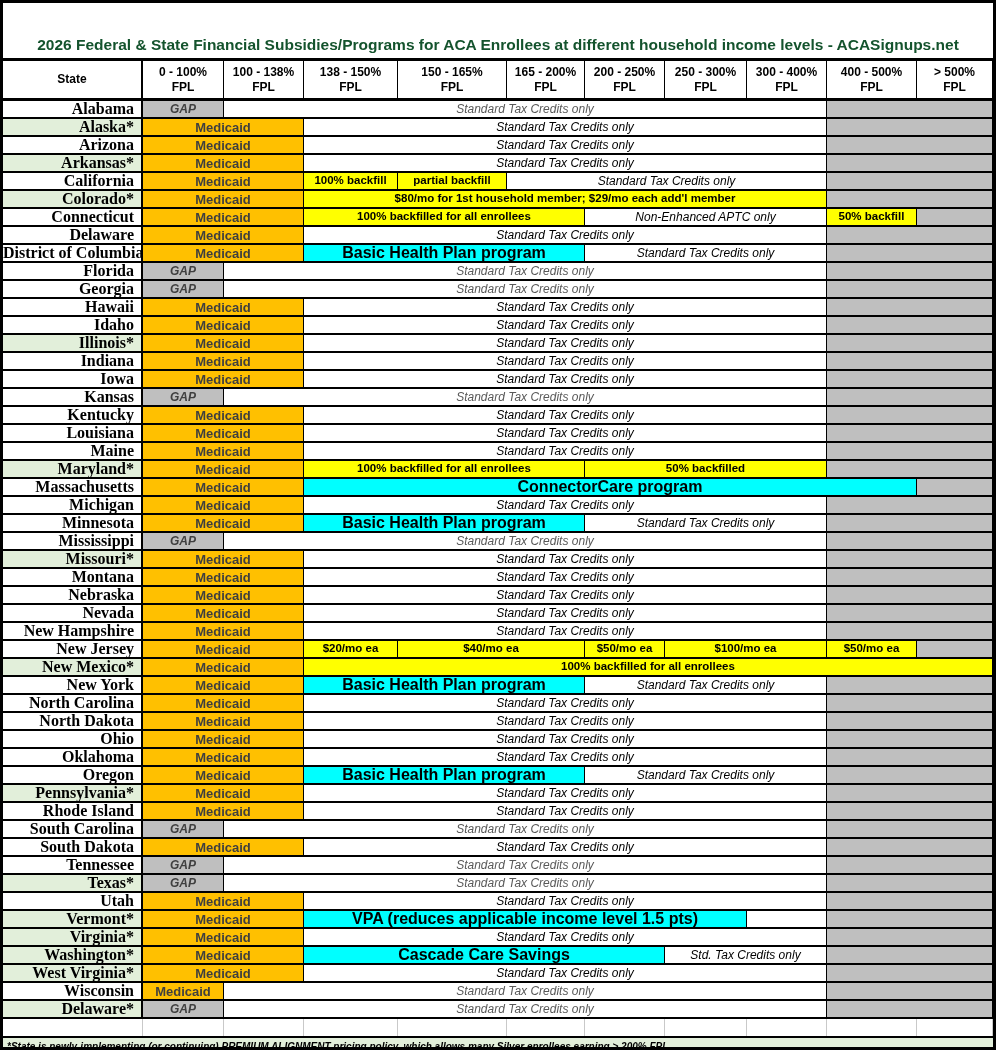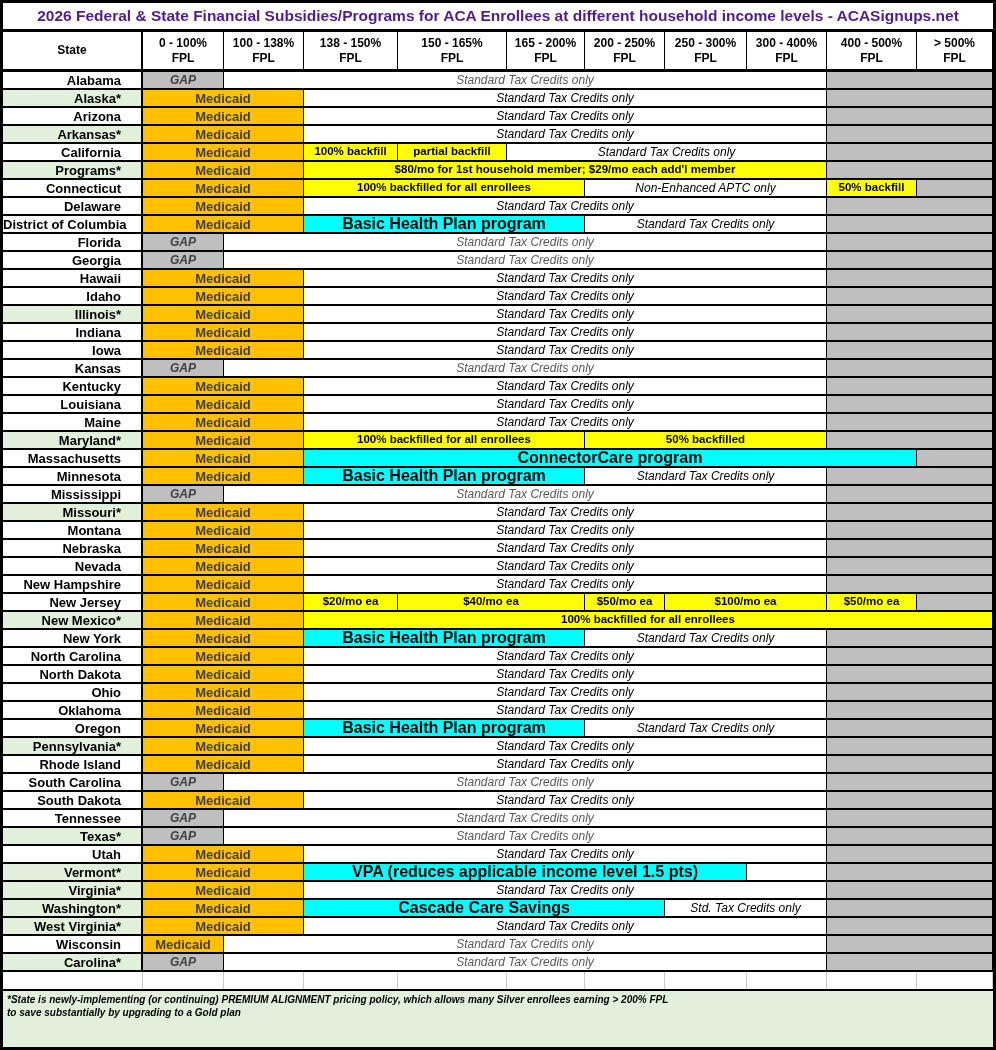--- a/index.html
+++ b/index.html
@@ -8,44 +8,45 @@
     width: 996px; height: 1050px;
     border: 3px solid #000;
     background: #fff;
     display: flex; flex-direction: column;
     font-family: "Liberation Sans", sans-serif;
     overflow: hidden;
   }
   .title-bar {
     flex: 0 0 29px;
     display: flex; align-items: center; justify-content: center;
-    font-weight: bold; font-size: 15.5px; color: #4c1d95;
+    font-weight: bold; font-size: 15.5px; color: #14532d;
     border-bottom: 3px solid #000; background: #fff;
     white-space: nowrap;
+    margin-top: 29px;
   }
   table {
     border-collapse: separate; border-spacing: 0;
     table-layout: fixed; width: 990px;
   }
   th, td { padding: 0; margin: 0; overflow: hidden; white-space: nowrap; }
   thead th {
     height: 40px; background: #fff; color: #000;
     font-weight: bold; font-size: 12px; text-align: center; vertical-align: middle;
     border-right: 1px solid #000; border-bottom: 3px solid #000;
     line-height: 1.25;
   }
   thead th.state-h { border-right: 2px solid #000; margin-left: 20px; }
   tbody td {
     height: 18px; font-size: 11.5px; text-align: center; vertical-align: middle;
     border-right: 1px solid #000; border-bottom: 2px solid #000;
     line-height: 1; background: #fff;
   }
   td.state {
-    font-size: 13px; font-weight: bold; text-align: right; padding-right: 20px;
-    border-right: 2px solid #000; background: #fff; color: #000;
+    font-size: 16px; font-weight: bold; text-align: right; padding-right: 7px;
+    border-right: 2px solid #000; background: #fff; color: #000; font-family: Liberation Serif, serif;
   }
   td.state.starred { background: #E2EFDA; }
   .c-med  { background: #FFC000; color: #3F3F3F; font-weight: bold; font-size: 13px; }
   .c-gap  { background: #BFBFBF; color: #404040; font-weight: bold; font-style: italic; font-size: 12px; }
   .c-stc  { font-style: italic; color: #000; font-size: 12px; }
   .c-stcg { font-style: italic; color: #595959; font-size: 12px; }
   .c-yellow { background: #FFFF00; color: #000; font-weight: bold; }
   .c-cyan   { background: #00FFFF; color: #000; font-weight: bold; font-size: 16px; }
   .c-gray   { background: #BFBFBF; }
   .c-blank  { background: #fff; }
@@ -153,21 +154,21 @@
         </tr>
         <tr>
           <td class="state">California</td>
           <td colspan="2" class="c-med">Medicaid</td>
           <td colspan="1" class="c-yellow">100% backfill</td>
           <td colspan="1" class="c-yellow">partial backfill</td>
           <td colspan="4" class="c-stc">Standard Tax Credits only</td>
           <td colspan="2" class="c-gray"></td>
         </tr>
         <tr>
-          <td class="state starred">Programs*</td>
+          <td class="state starred">Colorado*</td>
           <td colspan="2" class="c-med">Medicaid</td>
           <td colspan="6" class="c-yellow">$80/mo for 1st household member; $29/mo each add'l member</td>
           <td colspan="2" class="c-gray"></td>
         </tr>
         <tr>
           <td class="state">Connecticut</td>
           <td colspan="2" class="c-med">Medicaid</td>
           <td colspan="3" class="c-yellow">100% backfilled for all enrollees</td>
           <td colspan="3" class="c-stc">Non-Enhanced APTC only</td>
           <td colspan="1" class="c-yellow">50% backfill</td>
@@ -257,20 +258,26 @@
           <td colspan="2" class="c-med">Medicaid</td>
           <td colspan="3" class="c-yellow">100% backfilled for all enrollees</td>
           <td colspan="3" class="c-yellow">50% backfilled</td>
           <td colspan="2" class="c-gray"></td>
         </tr>
         <tr>
           <td class="state">Massachusetts</td>
           <td colspan="2" class="c-med">Medicaid</td>
           <td colspan="7" class="c-cyan">ConnectorCare program</td>
           <td colspan="1" class="c-gray"></td>
+        </tr>
+        <tr>
+          <td class="state">Michigan</td>
+          <td colspan="2" class="c-med">Medicaid</td>
+          <td colspan="6" class="c-stc">Standard Tax Credits only</td>
+          <td colspan="2" class="c-gray"></td>
         </tr>
         <tr>
           <td class="state">Minnesota</td>
           <td colspan="2" class="c-med">Medicaid</td>
           <td colspan="3" class="c-cyan">Basic Health Plan program</td>
           <td colspan="3" class="c-stc">Standard Tax Credits only</td>
           <td colspan="2" class="c-gray"></td>
         </tr>
         <tr>
           <td class="state">Mississippi</td>
@@ -429,21 +436,21 @@
           <td colspan="6" class="c-stc">Standard Tax Credits only</td>
           <td colspan="2" class="c-gray"></td>
         </tr>
         <tr>
           <td class="state">Wisconsin</td>
           <td colspan="1" class="c-med">Medicaid</td>
           <td colspan="7" class="c-stcg">Standard Tax Credits only</td>
           <td colspan="2" class="c-gray"></td>
         </tr>
         <tr>
-          <td class="state starred">Carolina*</td>
+          <td class="state starred">Delaware*</td>
           <td colspan="1" class="c-gap">GAP</td>
           <td colspan="7" class="c-stcg">Standard Tax Credits only</td>
           <td colspan="2" class="c-gray"></td>
         </tr>
         <tr class="spacer">
           <td></td>
           <td></td>
           <td></td>
           <td></td>
           <td></td>

